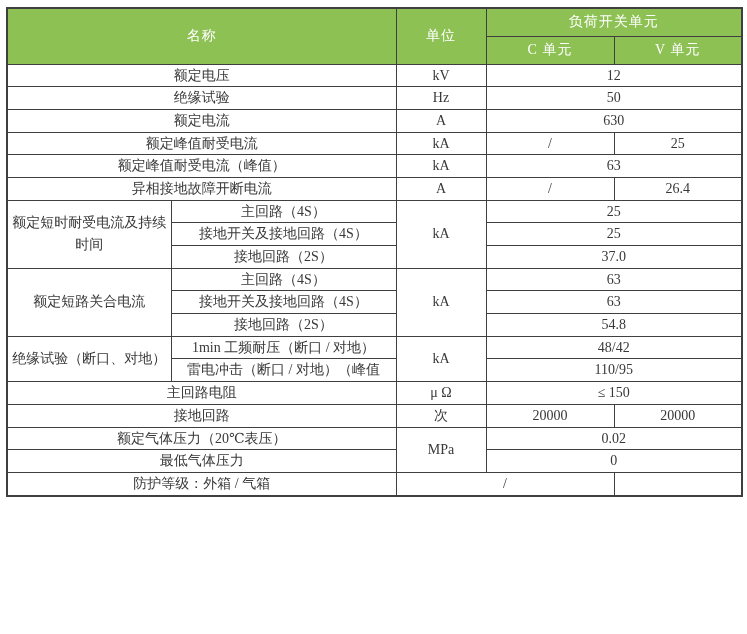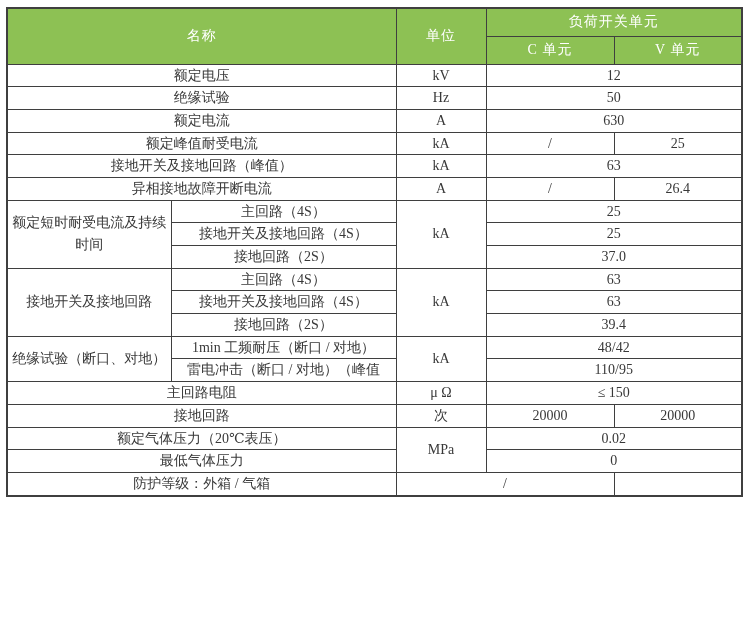--- a/index.html
+++ b/index.html
@@ -88,21 +88,21 @@
           <td>A</td>
           <td colspan="2">630</td>
         </tr>
         <tr>
           <td colspan="2">额定峰值耐受电流</td>
           <td>kA</td>
           <td>/</td>
           <td>25</td>
         </tr>
         <tr>
-          <td colspan="2">接地开关及接地回路（峰值）</td>
+          <td colspan="2">额定峰值耐受电流（峰值）</td>
           <td>kA</td>
           <td colspan="2">63</td>
         </tr>
         <tr>
           <td colspan="2">异相接地故障开断电流</td>
           <td>A</td>
           <td>/</td>
           <td>26.4</td>
         </tr>
         <tr>
@@ -113,32 +113,32 @@
         </tr>
         <tr>
           <td>接地开关及接地回路（4S）</td>
           <td colspan="2">25</td>
         </tr>
         <tr>
           <td>接地回路（2S）</td>
           <td colspan="2">37.0</td>
         </tr>
         <tr>
-          <td rowspan="3">接地开关及接地回路</td>
+          <td rowspan="3">额定短路关合电流</td>
           <td>主回路（4S）</td>
           <td rowspan="3">kA</td>
           <td colspan="2">63</td>
         </tr>
         <tr>
           <td>接地开关及接地回路（4S）</td>
           <td colspan="2">63</td>
         </tr>
         <tr>
           <td>接地回路（2S）</td>
-          <td colspan="2">39.4</td>
+          <td colspan="2">54.8</td>
         </tr>
         <tr>
           <td rowspan="2">绝缘试验（断口、对地）</td>
           <td>1min 工频耐压（断口 / 对地）</td>
           <td rowspan="2">kA</td>
           <td colspan="2">48/42</td>
         </tr>
         <tr>
           <td>雷电冲击（断口 / 对地）（峰值</td>
           <td colspan="2">110/95</td>

